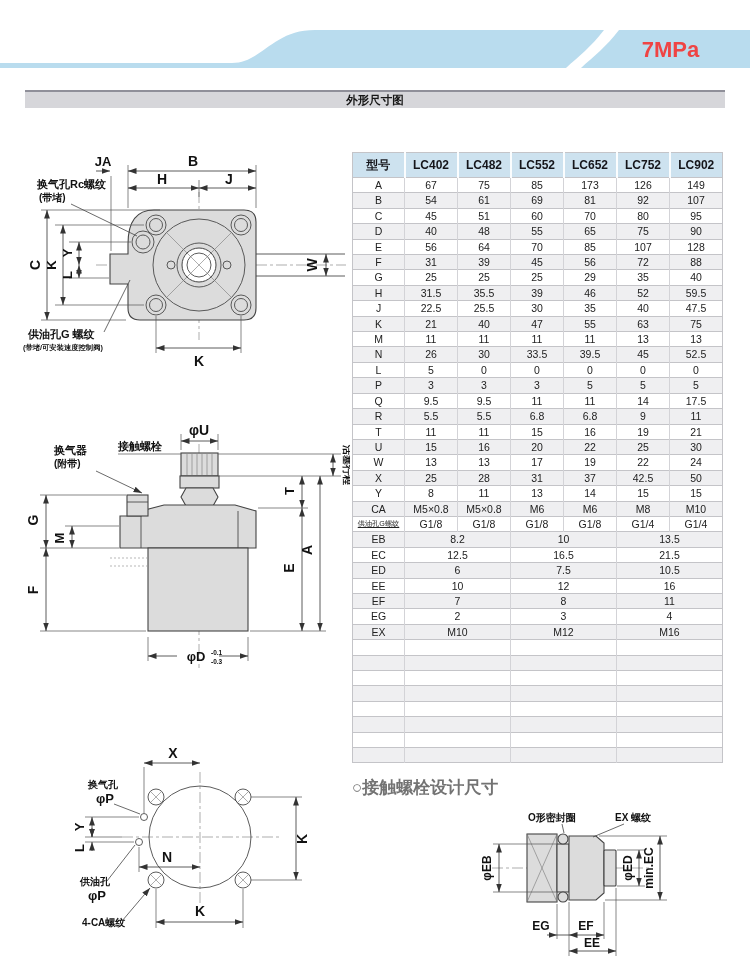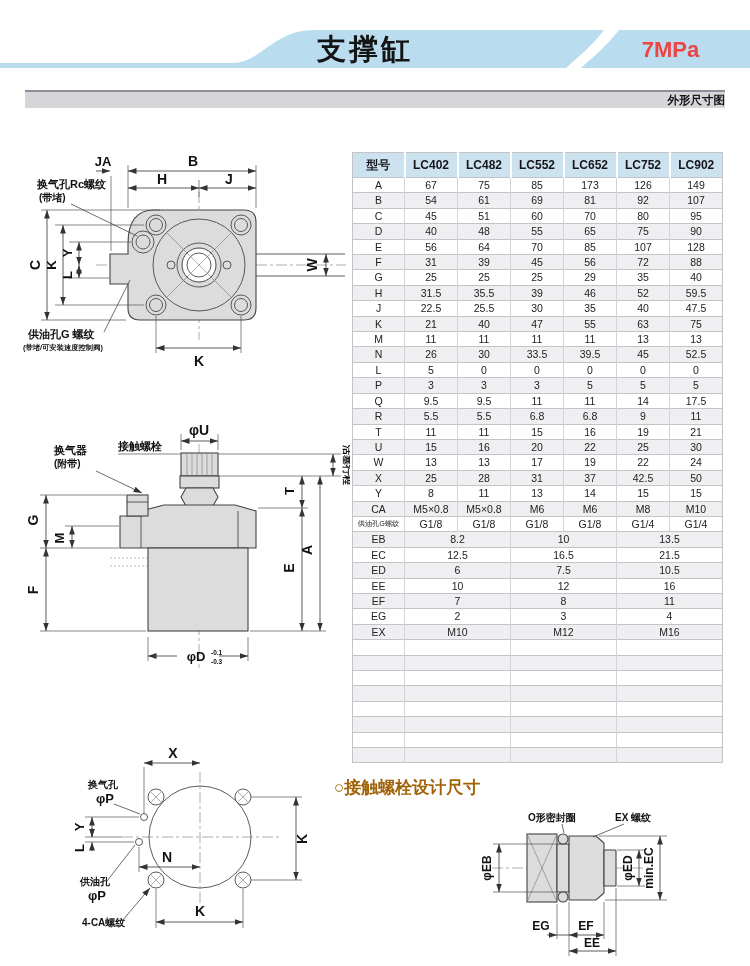--- a/index.html
+++ b/index.html
@@ -9,38 +9,38 @@
 
   
   .page-title{position:absolute;left:250px;top:30px;width:230px;height:38px;line-height:38px;
               text-align:center;font-size:29px;font-weight:bold;letter-spacing:3px;color:#141414;}
   .pressure{position:absolute;left:618px;top:30px;width:105px;height:38px;line-height:40px;
             text-align:center;font-size:22px;font-weight:bold;color:#ef4444;}
 
   
   .section-bar{position:absolute;left:25px;top:90px;width:700px;height:16px;
                background:var(--bar-gray,#d6d6da);border-top:2px solid #8f8f99;
-               text-align:right;font-size:11.5px;font-weight:bold;line-height:16px;color:#161616;}
+               text-align:center;font-size:11.5px;font-weight:bold;line-height:16px;color:#161616;}
 
   
   .spec-table{position:absolute;left:352px;top:152px;width:370px;border-collapse:collapse;
               table-layout:fixed;}
   .spec-table th{background:var(--table-head-blue,#cde2ef);font-size:12px;font-weight:bold;
                  height:24px;padding:0;text-align:center;color:#15151a;}
   .spec-table th + th{border-left:2px solid #fbfdfe;}
   .spec-table td{font-size:10.5px;text-align:center;height:14.4px;line-height:14.4px;padding:0;
                  border-top:1px solid #c4c4c8;color:#222;}
   .spec-table td + td{border-left:1px solid #d3d3d7;}
   .spec-table tr.alt td{background:#efeff1;}
   .spec-table{border:1px solid #c4c4c8;}
   .spec-table td.lbl{font-size:10.5px;}
-  .spec-table td.lbl.small{font-size:7.2px;}
+  .spec-table td.lbl.small{font-size:7.2px;text-decoration:underline;}
 
   
-  .bolt-title{position:absolute;left:334px;top:776px;font-size:17px;font-weight:bold;color:#a16207;}
+  .bolt-title{position:absolute;left:352px;top:776px;font-size:17px;font-weight:bold;color:#737373;}
 
   
   svg text{font-family:"Liberation Sans","DejaVu Sans",sans-serif;fill:#111;}
   .dimt{font-size:13px;font-weight:bold;}
   .dimt2{font-size:14px;font-weight:bold;}
   .dimt3{font-size:12px;font-weight:bold;}
   .note{font-size:11px;font-weight:bold;}
   .noteS{font-size:10px;font-weight:bold;}
   .noteXS{font-size:7.3px;font-weight:bold;}
   .tol{font-size:6.5px;font-weight:bold;}
@@ -55,21 +55,20 @@
 </style>
 </head>
 <body>
 
 <div class="page">
 
   <svg class="abs" style="left:0;top:0" width="750" height="80">
     <path d="M0,63 L232,63 C262,63 272,30 315,30 L750,30 L750,68 L0,68 Z" fill="#b9dcee"></path>
     <path d="M604,30 C591,47 579,56 566,68 L581,68 C594,56 606,47 619,30 Z" fill="#ffffff"></path>
   </svg>
-  <div class="page-title">支撑缸</div>
   <div class="pressure">7MPa</div>
 
   <div class="section-bar">外形尺寸图</div>
 
   <svg class="abs" style="left:10px;top:148px" width="340" height="238" viewBox="0 0 340 238">
     <defs>
       <marker id="a1e" markerWidth="9" markerHeight="7" refX="8.5" refY="3.5" orient="auto" markerUnits="userSpaceOnUse">
           <path d="M0,0.6 L8.5,3.5 L0,6.4 Z" fill="#333"></path>
         </marker>
       <marker id="a1s" markerWidth="9" markerHeight="7" refX="0.5" refY="3.5" orient="auto" markerUnits="userSpaceOnUse">

